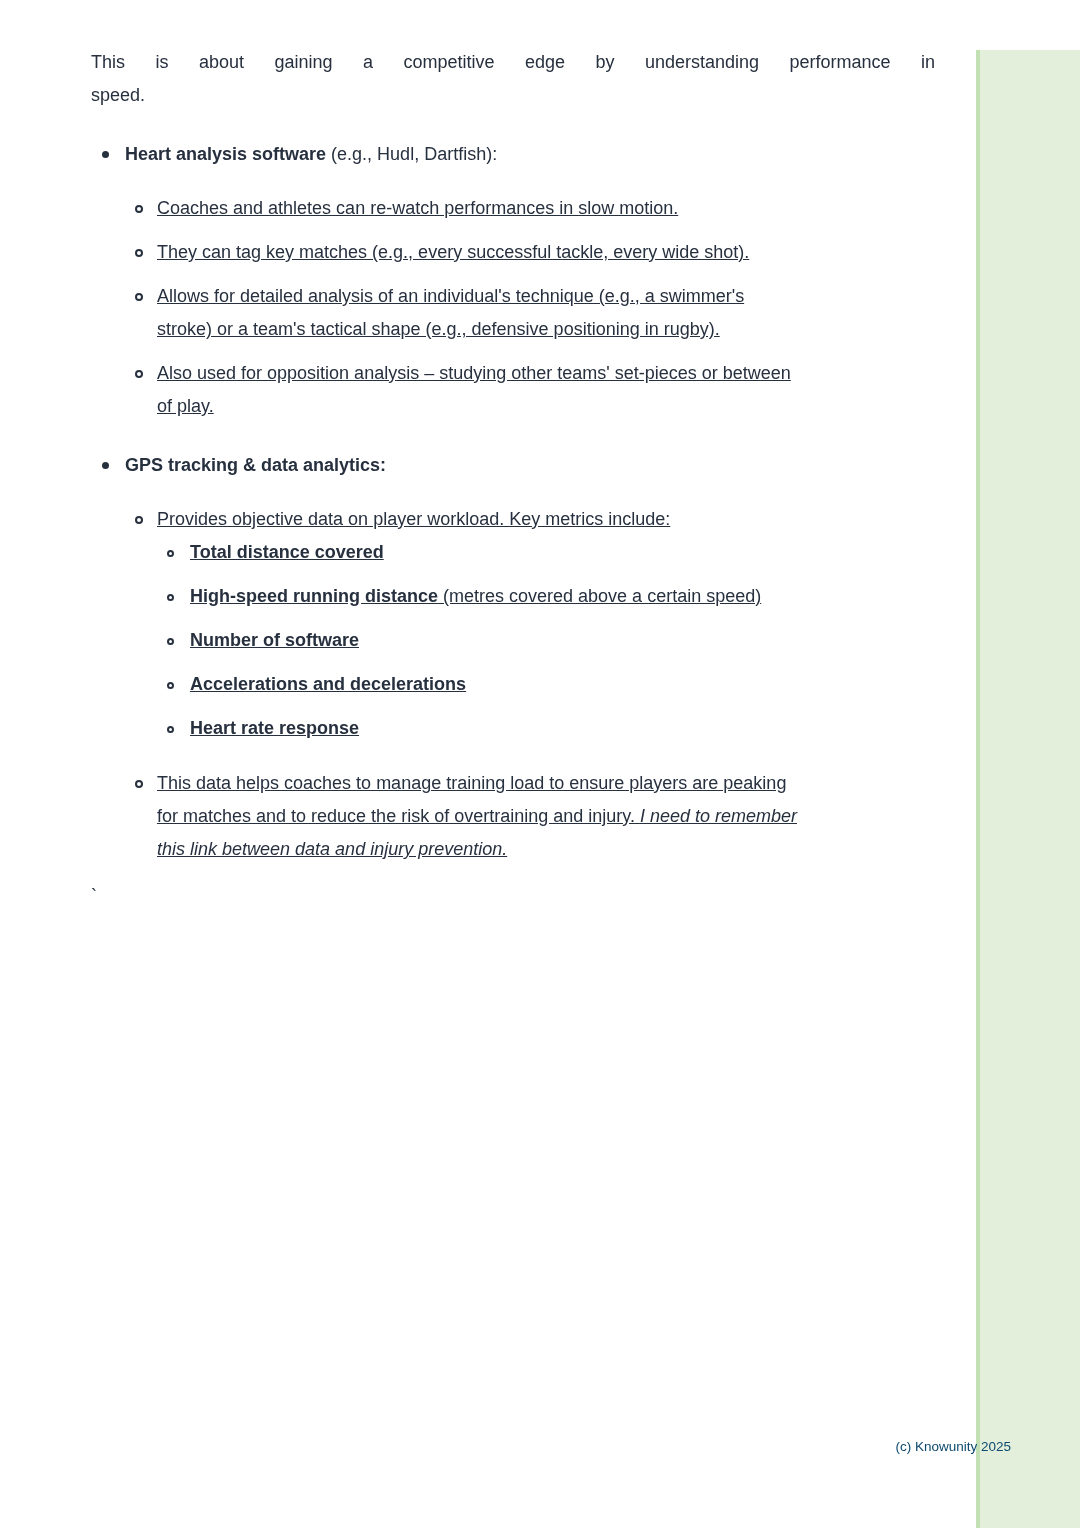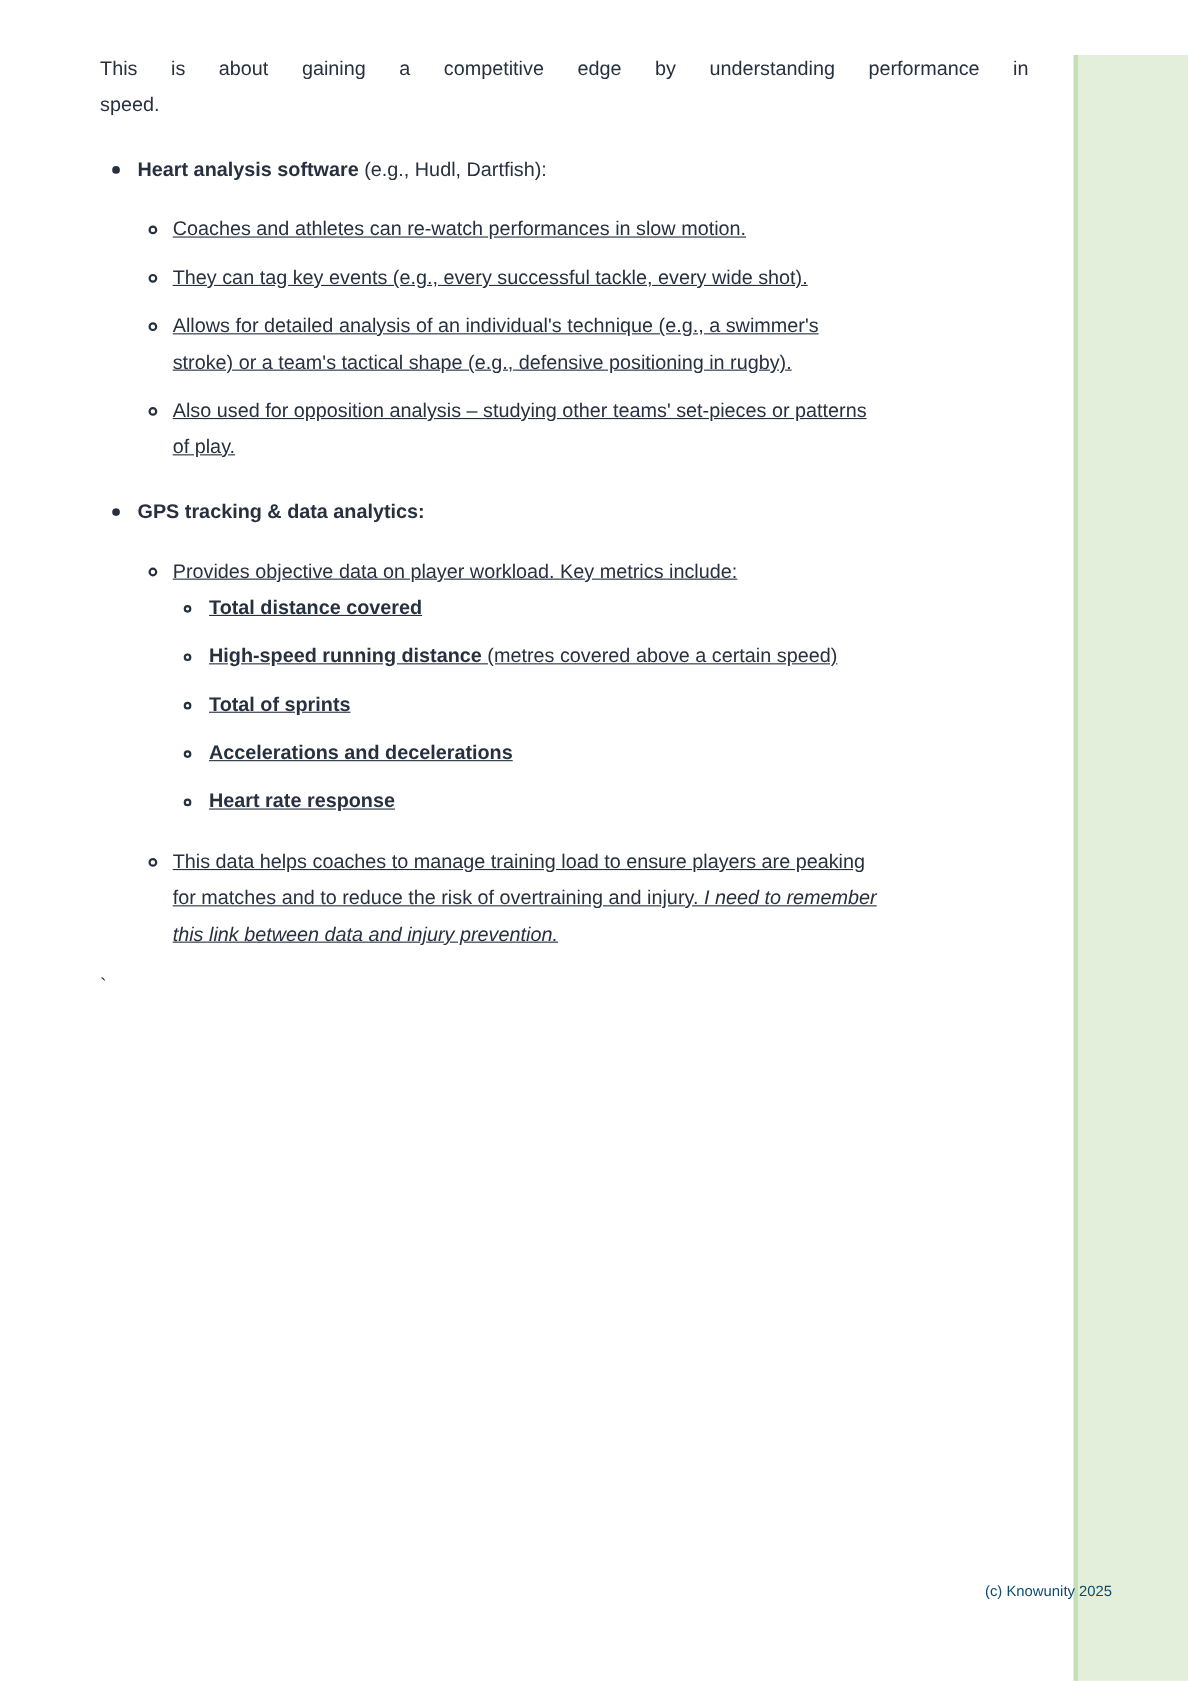--- a/index.html
+++ b/index.html
@@ -86,29 +86,29 @@
       <span class="b1"></span>
       <p class="txt"><strong>Heart analysis software</strong><span> (e.g., Hudl, Dartfish):</span></p>
 
       <div class="l2-group">
         <div class="l2-item">
           <span class="b2"></span>
           <p class="txt w2">Coaches and athletes can re-watch performances in slow motion.</p>
         </div>
         <div class="l2-item">
           <span class="b2"></span>
-          <p class="txt w2">They can tag key events (e.g., every successful tackle, every wide shot).</p>
+          <p class="txt w2">They can tag key matches (e.g., every successful tackle, every wide shot).</p>
         </div>
         <div class="l2-item">
           <span class="b2"></span>
           <p class="txt w2">Allows for detailed analysis of an individual's technique (e.g., a swimmer's stroke) or a team's tactical shape (e.g., defensive positioning in rugby).</p>
         </div>
         <div class="l2-item">
           <span class="b2"></span>
-          <p class="txt w2">Also used for opposition analysis – studying other teams' set-pieces or patterns of play.</p>
+          <p class="txt w2">Also used for opposition analysis – studying other teams' set-pieces or between of play.</p>
         </div>
       </div>
     </div>
 
     <div class="l1-item">
       <span class="b1"></span>
       <p class="txt"><strong>GPS tracking &amp; data analytics:</strong></p>
 
       <div class="l2-group">
 
@@ -120,21 +120,21 @@
             <div class="l3-item">
               <span class="b3"></span>
               <p class="txt w3"><strong>Total distance covered</strong><span></span></p>
             </div>
             <div class="l3-item">
               <span class="b3"></span>
               <p class="txt w3"><strong>High-speed running distance</strong><span> (metres covered above a certain speed)</span></p>
             </div>
             <div class="l3-item">
               <span class="b3"></span>
-              <p class="txt w3"><strong>Total of sprints</strong><span></span></p>
+              <p class="txt w3"><strong>Number of software</strong><span></span></p>
             </div>
             <div class="l3-item">
               <span class="b3"></span>
               <p class="txt w3"><strong>Accelerations and decelerations</strong><span></span></p>
             </div>
             <div class="l3-item">
               <span class="b3"></span>
               <p class="txt w3"><strong>Heart rate response</strong><span></span></p>
             </div>
           </div>

